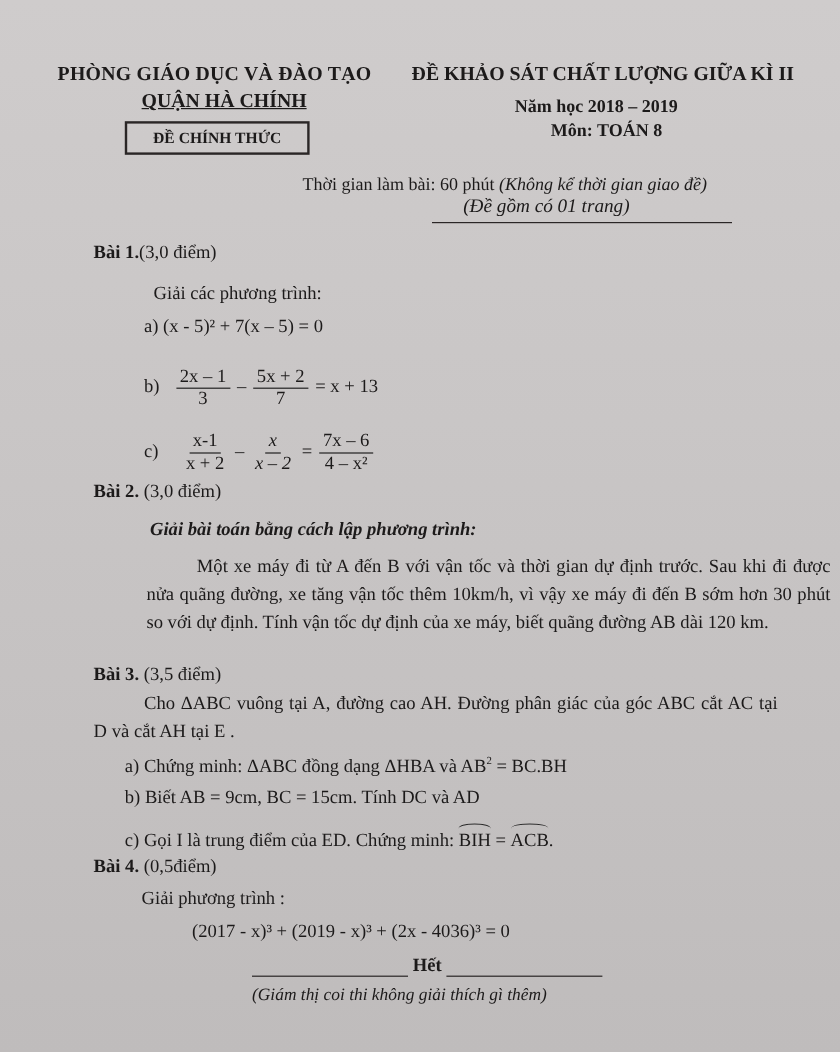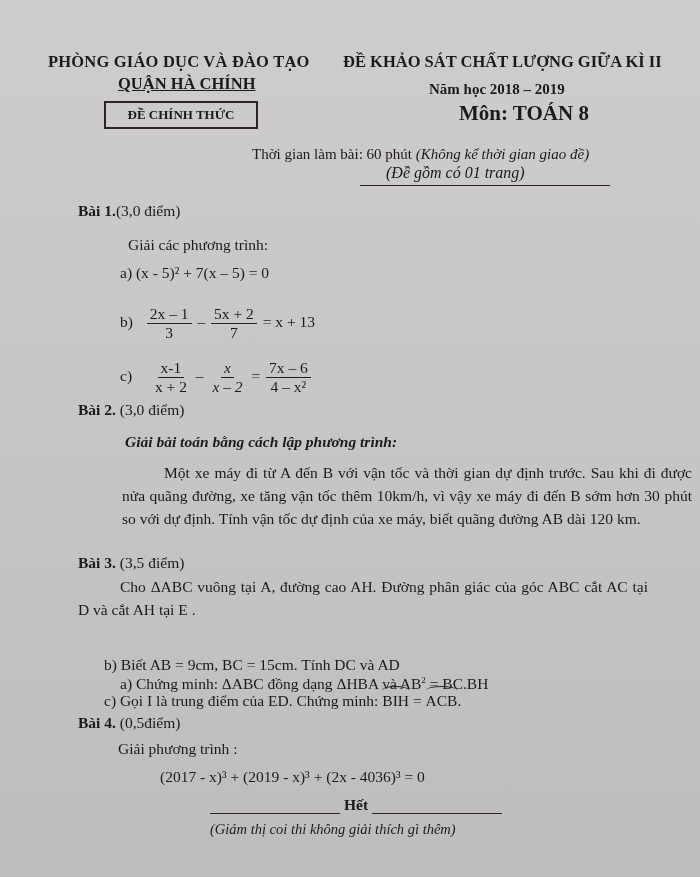--- a/index.html
+++ b/index.html
@@ -15,21 +15,21 @@
   .i { font-style: italic; }
   .hdr-left { left: 48px; top: 52px; font-size: 16.5px; font-weight: bold; letter-spacing: 0.2px; }
   .hdr-left2 { left: 118px; top: 74px; font-size: 16.5px; font-weight: bold; text-decoration: underline; }
   .official-box {
     left: 104px; top: 101px; width: 150px; height: 24px;
     border: 2px solid #2a2626; font-size: 13px; font-weight: bold;
     display: flex; align-items: center; justify-content: center;
   }
   .hdr-right { left: 343px; top: 52px; font-size: 16.5px; font-weight: bold; font-family: Liberation Serif, serif; }
   .year { left: 429px; top: 81px; font-size: 15px; font-weight: bold; }
-  .subject { left: 459px; top: 101px; font-size: 21px; font-weight: bold; }
+  .subject { left: 459px; top: 101px; font-size: 15px; font-weight: bold; }
   .time { left: 252px; top: 146px; font-size: 15px; }
   .pages { left: 386px; top: 164px; font-size: 16px; font-style: italic; }
   .rule { left: 360px; top: 185px; width: 250px; border-top: 1.5px solid #2a2626; }
   .t { font-size: 15.5px; line-height: 20px; }
   .frac { display: inline-flex; flex-direction: column; align-items: center; vertical-align: middle; margin: 12px 2px; }
   .frac .n { border-bottom: 1.2px solid #222; padding: 0 3px; line-height: 18px; }
   .frac .d { padding: 0 3px; line-height: 18px; }
   sup { font-size: 9px; }
   .arc { position: relative; display: inline-block; }
   .arc::before {
@@ -99,21 +99,21 @@
 <div class="abs t" style="left:78px; top:400px;">
   <span class="b">Bài 2.</span> <span>(3,0 điểm)</span>
 </div>
 <div class="abs t b i" style="left:125px; top:432px;">Giải bài toán bằng cách lập phương trình:</div>
 <div class="abs t para" style="left:78px; top:461px; text-indent:42px; line-height:23px;margin-left:44px;">Một xe máy đi từ A đến B với vận tốc và thời gian dự định trước. Sau khi đi được nửa quãng đường, xe tăng vận tốc thêm 10km/h, vì vậy xe máy đi đến B sớm hơn 30 phút so với dự định. Tính vận tốc dự định của xe máy, biết quãng đường AB dài 120 km.</div>
 
 <div class="abs t" style="left:78px; top:553px;">
   <span class="b">Bài 3.</span> <span>(3,5 điểm)</span>
 </div>
 <div class="abs t para" style="left:78px; top:575px; text-indent:42px; line-height:23px;">Cho ΔABC vuông tại A, đường cao AH. Đường phân giác của góc ABC cắt AC tại D và cắt AH tại E .</div>
-<div class="abs t" style="left:120px; top:624px;margin-top:46px;">
+<div class="abs t" style="left:104px; top:624px;">
   <span>a) Chứng minh: ΔABC đồng dạng ΔHBA và AB</span><sup>2</sup><span> = BC.BH</span>
 </div>
 <div class="abs t" style="left:104px; top:655px;">b) Biết AB = 9cm, BC = 15cm. Tính DC và AD</div>
 <div class="abs t" style="left:104px; top:691px;">
   <span>c) Gọi I là trung điểm của ED. Chứng minh: </span><span class="arc">BIH</span><span> = </span><span class="arc">ACB</span><span>.</span>
 </div>
 
 <div class="abs t" style="left:78px; top:713px;">
   <span class="b">Bài 4.</span> <span>(0,5điểm)</span>
 </div>

